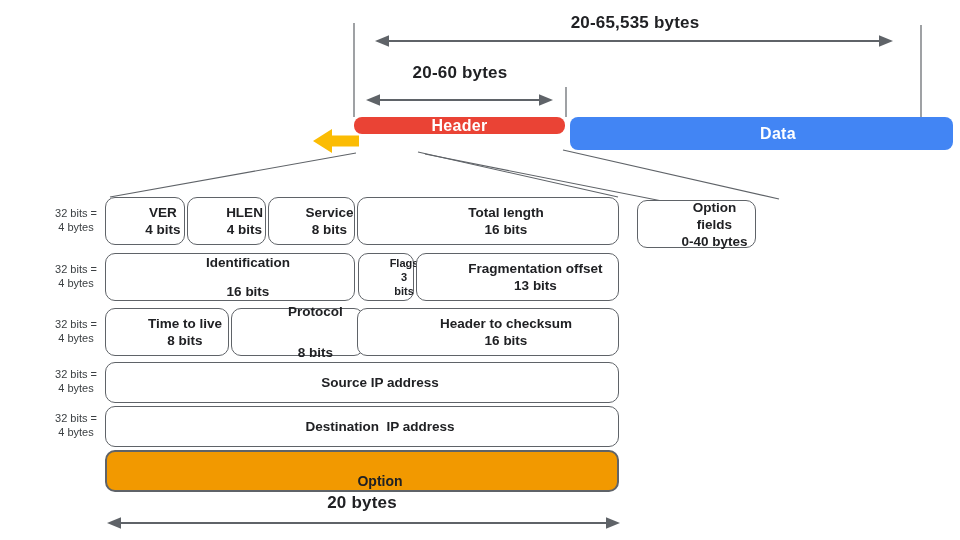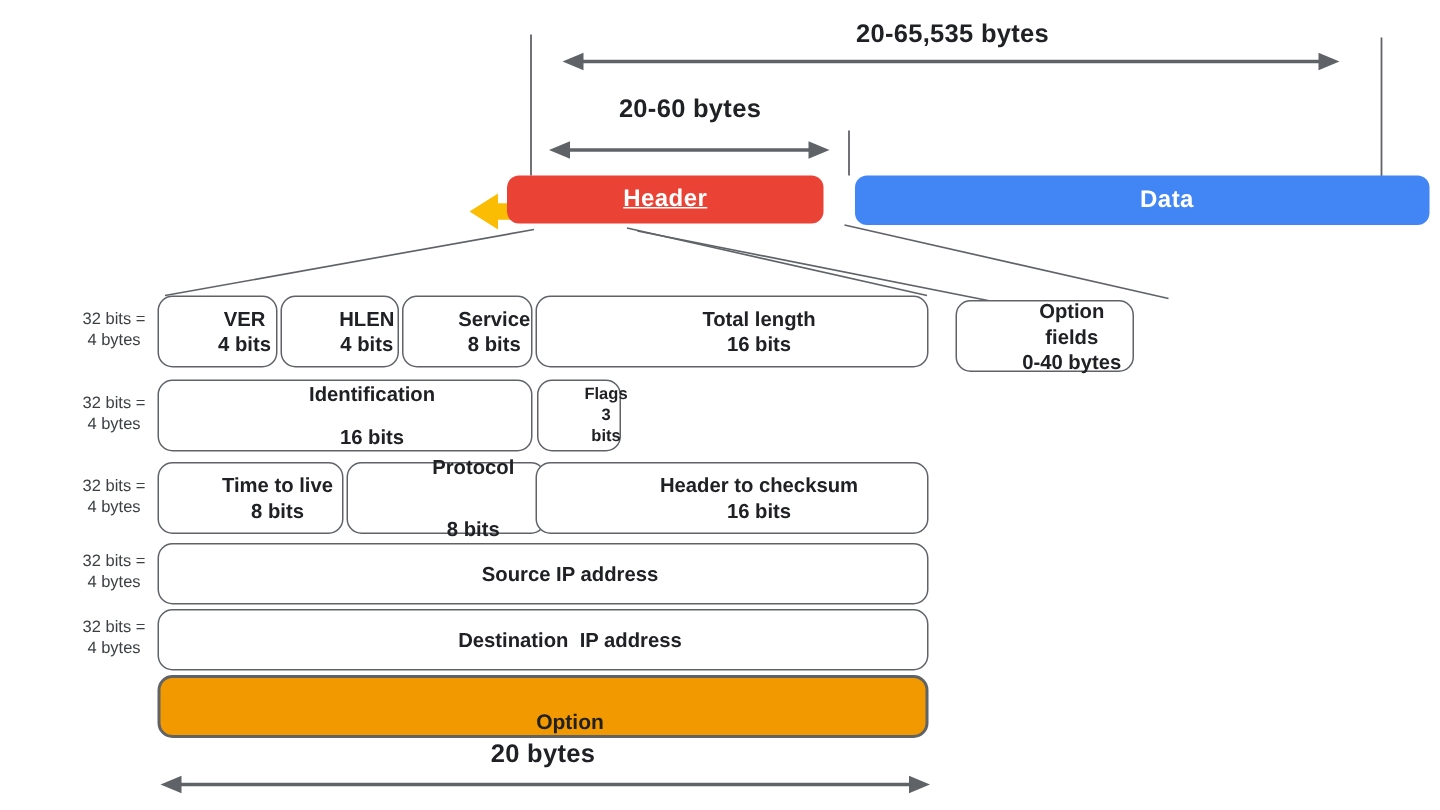--- a/index.html
+++ b/index.html
@@ -71,21 +71,21 @@
     <line class="fan" x1="425" y1="154" x2="662" y2="201"></line>
     <line class="fan" x1="563" y1="150" x2="779" y2="199"></line>
 
     <polygon class="accent-arrow" points="313,141 332,129 332,135.5 359,135.5 359,146.5 332,146.5 332,153"></polygon>
   </svg>
 
   <div class="dim-label" style="left:485px; top:13px; width:300px;">20-65,535 bytes</div>
   <div class="dim-label" style="left:360px; top:63px; width:200px;">20-60 bytes</div>
   <div class="dim-label" style="left:212px; top:493px; width:300px;">20 bytes</div>
 
-  <div class="bar header" style="left:338px; top:117px; width:211px; height:32px;text-decoration:underline;">
+  <div class="bar header" style="left:354px; top:117px; width:211px; height:17px;">
     <span>Header</span>
   </div>
   <div class="bar data" style="left:570px; top:117px; width:350px; height:33px;">
     <span>Data</span>
   </div>
 
   <div class="box" style="left:637px; top:200px; width:119px; height:48px;">
     <div class="t">Option fields</div>
     <div class="s">0-40 bytes</div>
   </div>
@@ -129,20 +129,24 @@
   </div>
 
   <div class="box" style="left:105px; top:253px; width:250px; height:48px;justify-content:space-between;">
     <div class="t">Identification</div>
     <div class="s">16 bits</div>
   </div>
   <div class="box small" style="left:358px; top:253px; width:56px; height:48px;">
     <div class="t">Flags</div>
     <div class="s">3 bits</div>
   </div>
+  <div class="box" style="left:416px; top:253px; width:203px; height:48px;">
+    <div class="t">Fragmentation offset</div>
+    <div class="s">13 bits</div>
+  </div>
 
   <div class="box" style="left:105px; top:308px; width:124px; height:48px;">
     <div class="t">Time to live</div>
     <div class="s">8 bits</div>
   </div>
   <div class="box" style="left:231px; top:308px; width:133px; height:48px;gap:24px;">
     <div class="t">Protocol</div>
     <div class="s">8 bits</div>
   </div>
   <div class="box" style="left:357px; top:308px; width:262px; height:48px;">

